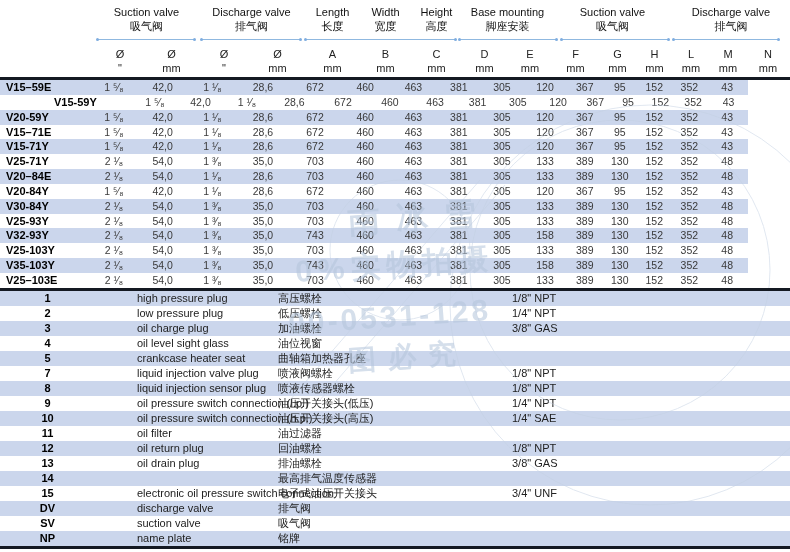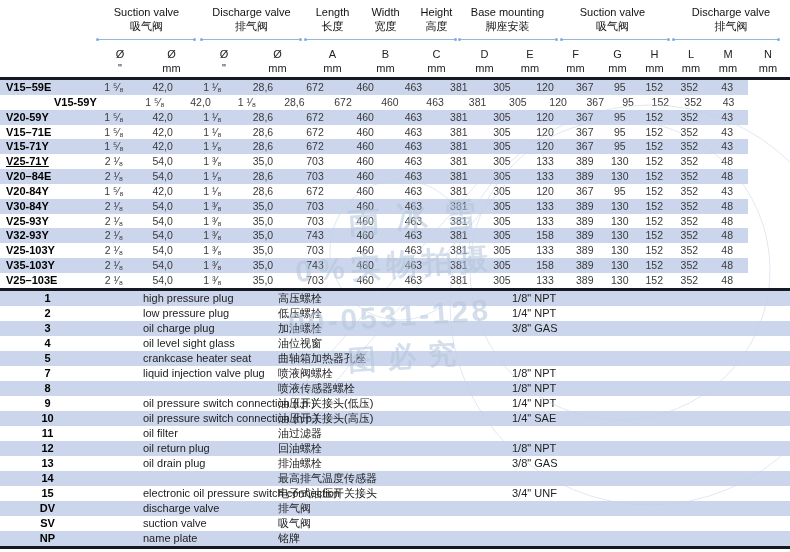--- a/index.html
+++ b/index.html
@@ -19,21 +19,21 @@
   #rule-bottom{top:545.5px;height:3px}
   #spec-rows{position:absolute;top:80px;left:0;width:748px;z-index:1}
   .srow{display:flex;height:14.857px;line-height:14.857px}
   .srow.alt{background:#cbd6ec}
   .model{font-weight:bold;color:#000;padding-left:6px;font-size:11px}
   .cell{text-align:center;color:#3a3a3a;font-size:10.5px}
   #parts-rows{position:absolute;top:290.5px;left:0;width:790px;z-index:1}
   .prow{position:relative;height:15px;line-height:15px}
   .prow.alt{background:#cbd6ec}
   .pkey{position:absolute;left:0;width:95px;text-align:center;font-weight:bold;color:#000}
-  .pen{position:absolute;left:143px;color:#222}
+  .pen{position:absolute;left:137px;color:#222}
   .pzh{position:absolute;left:278px;color:#222}
   .pval{position:absolute;left:512px;color:#222}
   .wm{position:absolute;color:#b4c5db;opacity:.55;pointer-events:none;white-space:nowrap;z-index:2;transform:rotate(-4deg);font-weight:bold}
   #wm-1{left:348px;top:196px;font-size:32px;letter-spacing:16px}
   #wm-2{left:295px;top:245px;font-size:30px;letter-spacing:6px}
   #wm-3{left:288px;top:300px;font-size:30px;letter-spacing:3px}
   #wm-4{left:348px;top:338px;font-size:28px;letter-spacing:12px}
   .wm-svg{position:absolute;left:0;top:0;pointer-events:none;z-index:2;opacity:.5}
 </style>
 </head>
@@ -234,21 +234,21 @@
         <div class="cell" style="width: 45px;">381</div>
         <div class="cell" style="width: 46px;">305</div>
         <div class="cell" style="width: 45px;">120</div>
         <div class="cell" style="width: 39px;">367</div>
         <div class="cell" style="width: 35px;">95</div>
         <div class="cell" style="width: 38px;">152</div>
         <div class="cell" style="width: 36px;">352</div>
         <div class="cell" style="width: 44px;">43</div>
       </div>
       <div class="srow">
-        <div class="model" style="width: 95px; text-decoration: underline;">V25-71Y</div>
+        <div class="model" style="width: 95px;">V25-71Y</div>
         <div class="cell" style="width: 50px;">2 ¹⁄₈</div>
         <div class="cell" style="width: 53px;">54,0</div>
         <div class="cell" style="width: 52px;">1 ³⁄₈</div>
         <div class="cell" style="width: 55px;">35,0</div>
         <div class="cell" style="width: 55px;">703</div>
         <div class="cell" style="width: 51px;">460</div>
         <div class="cell" style="width: 51px;">463</div>
         <div class="cell" style="width: 45px;">381</div>
         <div class="cell" style="width: 46px;">305</div>
         <div class="cell" style="width: 45px;">133</div>
@@ -438,20 +438,21 @@
         <div class="pval"></div>
       </div>
       <div class="prow">
         <div class="pkey">7</div>
         <div class="pen">liquid injection valve plug</div>
         <div class="pzh">喷液阀螺栓</div>
         <div class="pval">1/8" NPT</div>
       </div>
       <div class="prow alt">
         <div class="pkey">8</div>
+        <div class="pen">liquid injection sensor plug</div>
         <div class="pzh">喷液传感器螺栓</div>
         <div class="pval">1/8" NPT</div>
       </div>
       <div class="prow">
         <div class="pkey">9</div>
         <div class="pen">oil pressure switch connection (l.p.)</div>
         <div class="pzh">油压开关接头(低压)</div>
         <div class="pval">1/4" NPT</div>
       </div>
       <div class="prow alt">

